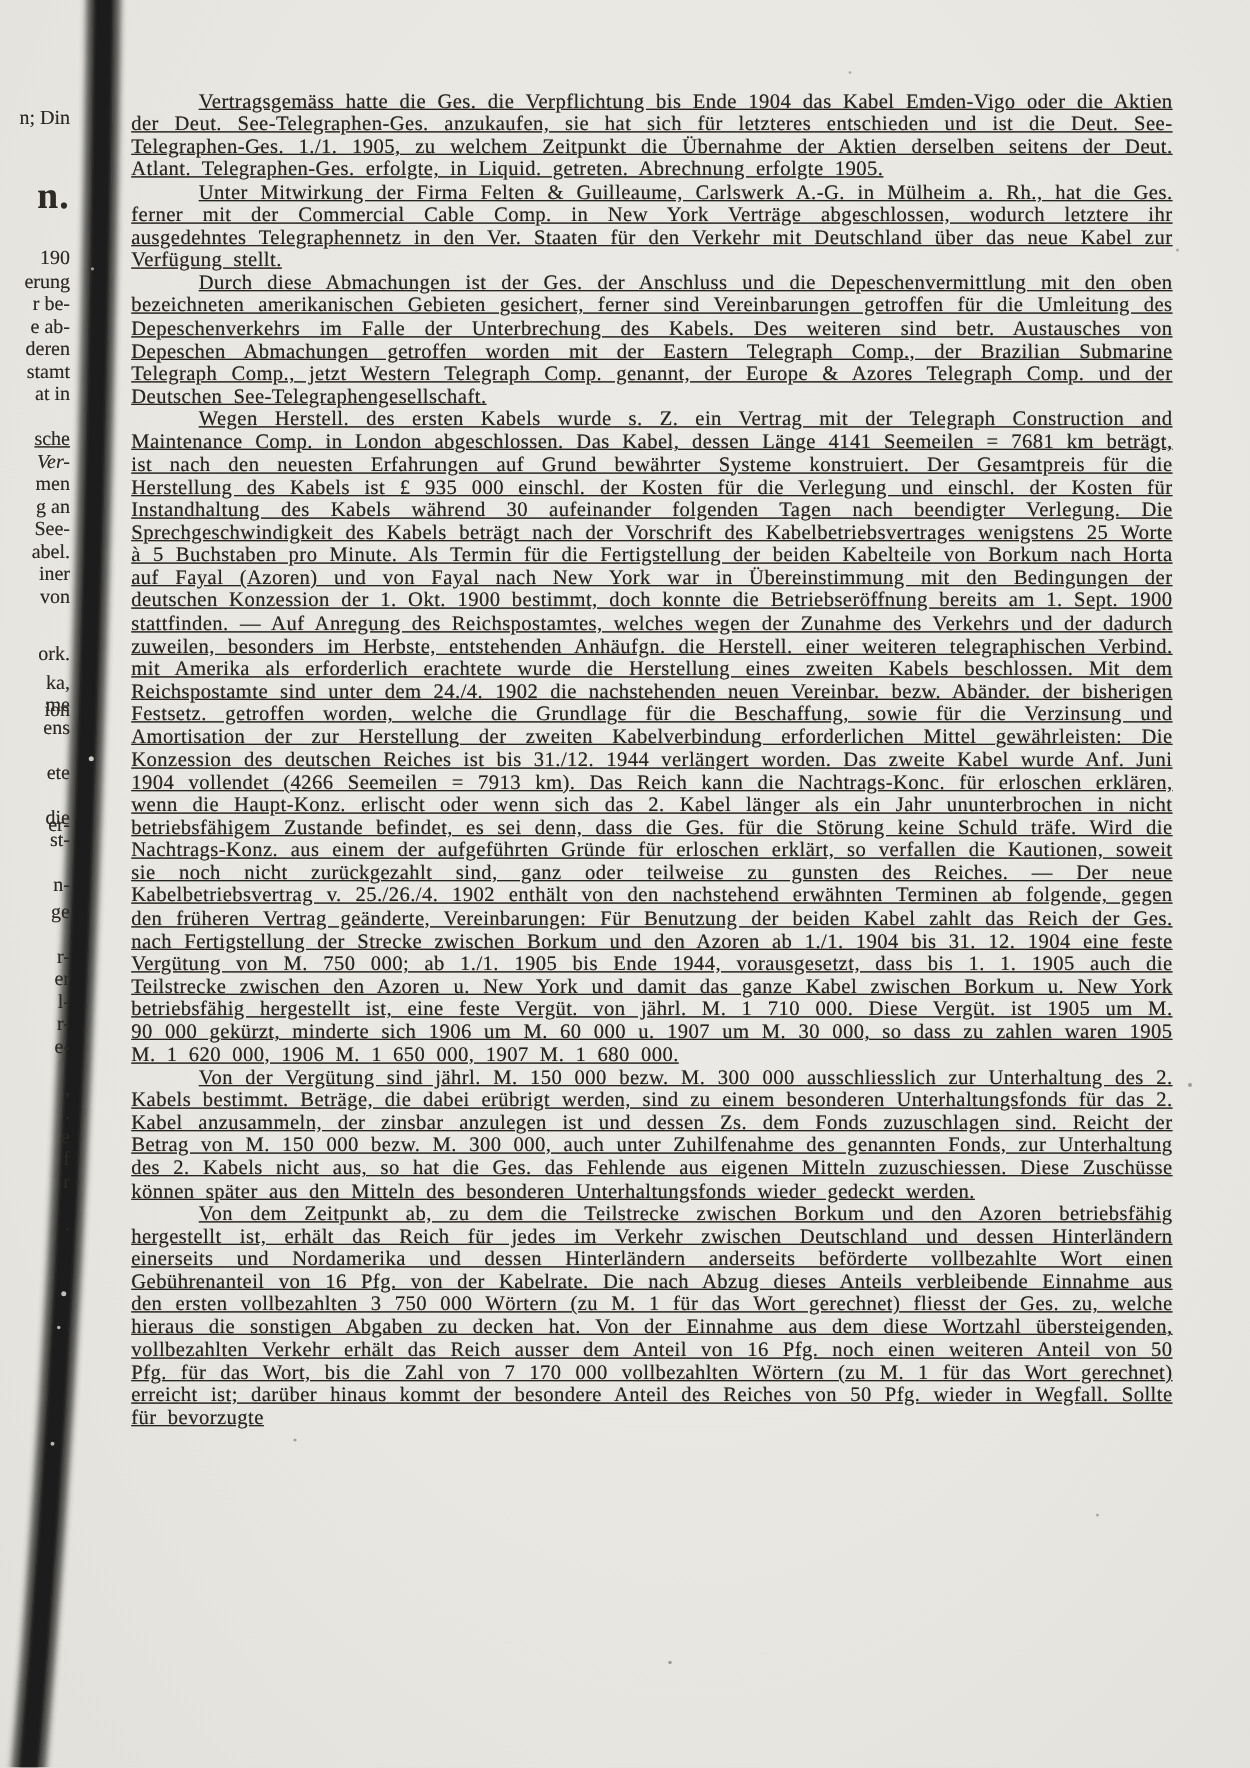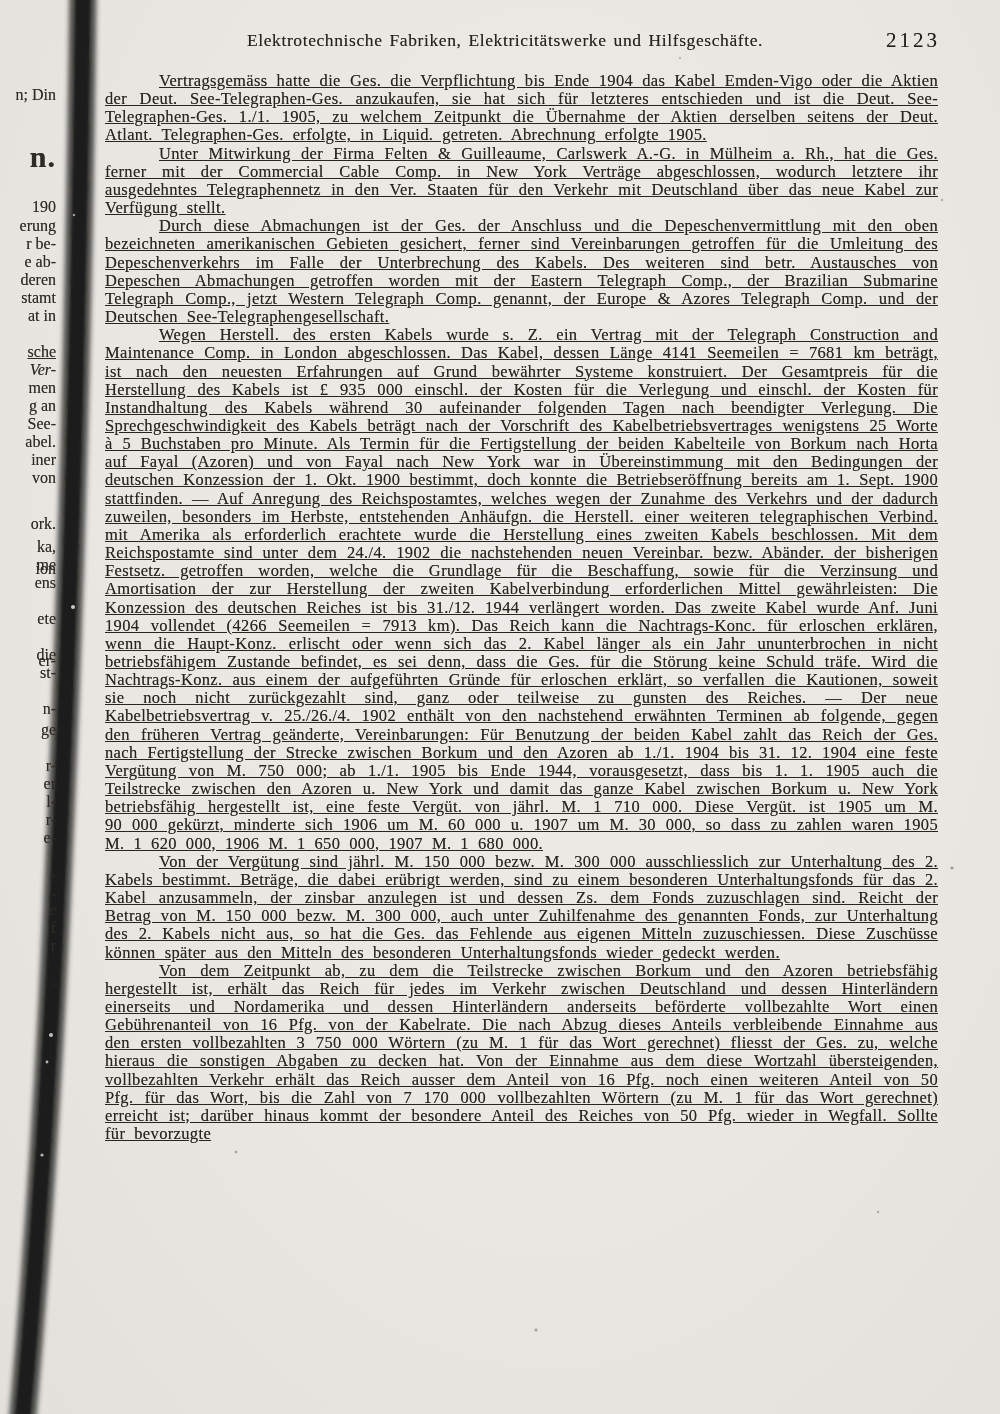--- a/index.html
+++ b/index.html
@@ -112,24 +112,20 @@
       <span class="frag" style="top: 811px;">r-</span>
       <span class="frag" style="top: 829px;">e-</span>
       <span class="frag" style="top: 863px;">,</span>
       <span class="frag" style="top: 882px;">.</span>
       <span class="frag" style="top: 901px;">e</span>
       <span class="frag" style="top: 919px;">f</span>
       <span class="frag" style="top: 937px;">r</span>
       <span class="frag" style="top: 971px;">.</span>
     </div>
 
-  <header class="hdr">
-    <div class="running-title">Elektrotechnische Fabriken, Elektricitätswerke und Hilfsgeschäfte.</div>
-    <div class="page-number">2123</div>
-  </header>
 
   <main class="text-block" id="paras">
       <p class="para">Vertragsgemäss hatte die Ges. die Verpflichtung bis Ende 1904 das Kabel Emden-Vigo oder die Aktien der Deut. See-Telegraphen-Ges. anzukaufen, sie hat sich für letzteres entschieden und ist die Deut. See-Telegraphen-Ges. 1./1. 1905, zu welchem Zeitpunkt die Übernahme der Aktien derselben seitens der Deut. Atlant. Telegraphen-Ges. erfolgte, in Liquid. getreten.  Abrechnung erfolgte 1905.</p>
       <p class="para">Unter Mitwirkung der Firma Felten &amp; Guilleaume, Carlswerk A.-G. in Mülheim a. Rh., hat die Ges. ferner mit der Commercial Cable Comp. in New York Verträge abgeschlossen, wodurch letztere ihr ausgedehntes Telegraphennetz in den Ver. Staaten für den Verkehr mit Deutschland über das neue Kabel zur Verfügung stellt.</p>
       <p class="para">Durch diese Abmachungen ist der Ges. der Anschluss und die Depeschenvermittlung mit den oben bezeichneten amerikanischen Gebieten gesichert, ferner sind Vereinbarungen getroffen für die Umleitung des Depeschenverkehrs im Falle der Unterbrechung des Kabels.  Des weiteren sind betr. Austausches von Depeschen Abmachungen getroffen worden mit der Eastern Telegraph Comp., der Brazilian Submarine Telegraph Comp., jetzt Western Telegraph Comp. genannt, der Europe &amp; Azores Telegraph Comp. und der Deutschen See-Telegraphengesellschaft.</p>
       <p class="para">Wegen Herstell. des ersten Kabels wurde s. Z. ein Vertrag mit der Telegraph Construction and Maintenance Comp. in London abgeschlossen.  Das Kabel, dessen Länge 4141 Seemeilen = 7681 km beträgt, ist nach den neuesten Erfahrungen auf Grund bewährter Systeme konstruiert.  Der Gesamtpreis für die Herstellung des Kabels ist £ 935&nbsp;000 einschl. der Kosten für die Verlegung und einschl. der Kosten für Instandhaltung des Kabels während 30 aufeinander folgenden Tagen nach beendigter Verlegung.  Die Sprechgeschwindigkeit des Kabels beträgt nach der Vorschrift des Kabelbetriebsvertrages wenigstens 25 Worte à 5 Buchstaben pro Minute.  Als Termin für die Fertigstellung der beiden Kabelteile von Borkum nach Horta auf Fayal (Azoren) und von Fayal nach New York war in Übereinstimmung mit den Bedingungen der deutschen Konzession der 1. Okt. 1900 bestimmt, doch konnte die Betriebseröffnung bereits am 1. Sept. 1900 stattfinden. — Auf Anregung des Reichspostamtes, welches wegen der Zunahme des Verkehrs und der dadurch zuweilen, besonders im Herbste, entstehenden Anhäufgn. die Herstell. einer weiteren telegraphischen Verbind. mit Amerika als erforderlich erachtete wurde die Herstellung eines zweiten Kabels beschlossen.  Mit dem Reichspostamte sind unter dem 24./4. 1902 die nachstehenden neuen Vereinbar. bezw. Abänder. der bisherigen Festsetz. getroffen worden, welche die Grundlage für die Beschaffung, sowie für die Verzinsung und Amortisation der zur Herstellung der zweiten Kabelverbindung erforderlichen Mittel gewährleisten: Die Konzession des deutschen Reiches ist bis 31./12. 1944 verlängert worden.  Das zweite Kabel wurde Anf. Juni 1904 vollendet (4266 Seemeilen = 7913 km).  Das Reich kann die Nachtrags-Konc. für erloschen erklären, wenn die Haupt-Konz. erlischt oder wenn sich das 2. Kabel länger als ein Jahr ununterbrochen in nicht betriebsfähigem Zustande befindet, es sei denn, dass die Ges. für die Störung keine Schuld träfe.  Wird die Nachtrags-Konz. aus einem der aufgeführten Gründe für erloschen erklärt, so verfallen die Kautionen, soweit sie noch nicht zurückgezahlt sind, ganz oder teilweise zu gunsten des Reiches. — Der neue Kabelbetriebsvertrag v. 25./26./4. 1902 enthält von den nachstehend erwähnten Terminen ab folgende, gegen den früheren Vertrag geänderte, Vereinbarungen: Für Benutzung der beiden Kabel zahlt das Reich der Ges. nach Fertigstellung der Strecke zwischen Borkum und den Azoren ab 1./1. 1904 bis 31. 12. 1904 eine feste Vergütung von M. 750&nbsp;000; ab 1./1. 1905 bis Ende 1944, vorausgesetzt, dass bis 1. 1. 1905 auch die Teilstrecke zwischen den Azoren u. New York und damit das ganze Kabel zwischen Borkum u. New York betriebsfähig hergestellt ist, eine feste Vergüt. von jährl. M. 1&nbsp;710&nbsp;000.  Diese Vergüt. ist 1905 um M. 90&nbsp;000 gekürzt, minderte sich 1906 um M. 60&nbsp;000 u. 1907 um M. 30&nbsp;000, so dass zu zahlen waren 1905 M. 1&nbsp;620&nbsp;000, 1906 M. 1&nbsp;650&nbsp;000, 1907 M. 1&nbsp;680&nbsp;000.</p>
       <p class="para">Von der Vergütung sind jährl. M. 150&nbsp;000 bezw. M. 300&nbsp;000 ausschliesslich zur Unterhaltung des 2. Kabels bestimmt.  Beträge, die dabei erübrigt werden, sind zu einem besonderen Unterhaltungsfonds für das 2. Kabel anzusammeln, der zinsbar anzulegen ist und dessen Zs. dem Fonds zuzuschlagen sind.  Reicht der Betrag von M. 150&nbsp;000 bezw. M. 300&nbsp;000, auch unter Zuhilfenahme des genannten Fonds, zur Unterhaltung des 2. Kabels nicht aus, so hat die Ges. das Fehlende aus eigenen Mitteln zuzuschiessen.  Diese Zuschüsse können später aus den Mitteln des besonderen Unterhaltungsfonds wieder gedeckt werden.</p>
       <p class="para">Von dem Zeitpunkt ab, zu dem die Teilstrecke zwischen Borkum und den Azoren betriebsfähig hergestellt ist, erhält das Reich für jedes im Verkehr zwischen Deutschland und dessen Hinterländern einerseits und Nordamerika und dessen Hinterländern anderseits beförderte vollbezahlte Wort einen Gebührenanteil von 16 Pfg. von der Kabelrate. Die nach Abzug dieses Anteils verbleibende Einnahme aus den ersten vollbezahlten 3&nbsp;750&nbsp;000 Wörtern (zu M. 1 für das Wort gerechnet) fliesst der Ges. zu, welche hieraus die sonstigen Abgaben zu decken hat.  Von der Einnahme aus dem diese Wortzahl übersteigenden, vollbezahlten Verkehr erhält das Reich ausser dem Anteil von 16 Pfg. noch einen weiteren Anteil von 50 Pfg. für das Wort, bis die Zahl von 7&nbsp;170&nbsp;000 vollbezahlten Wörtern (zu M. 1 für das Wort gerechnet) erreicht ist; darüber hinaus kommt der besondere Anteil des Reiches von 50 Pfg. wieder in Wegfall.  Sollte für bevorzugte</p>
     </main>
 

